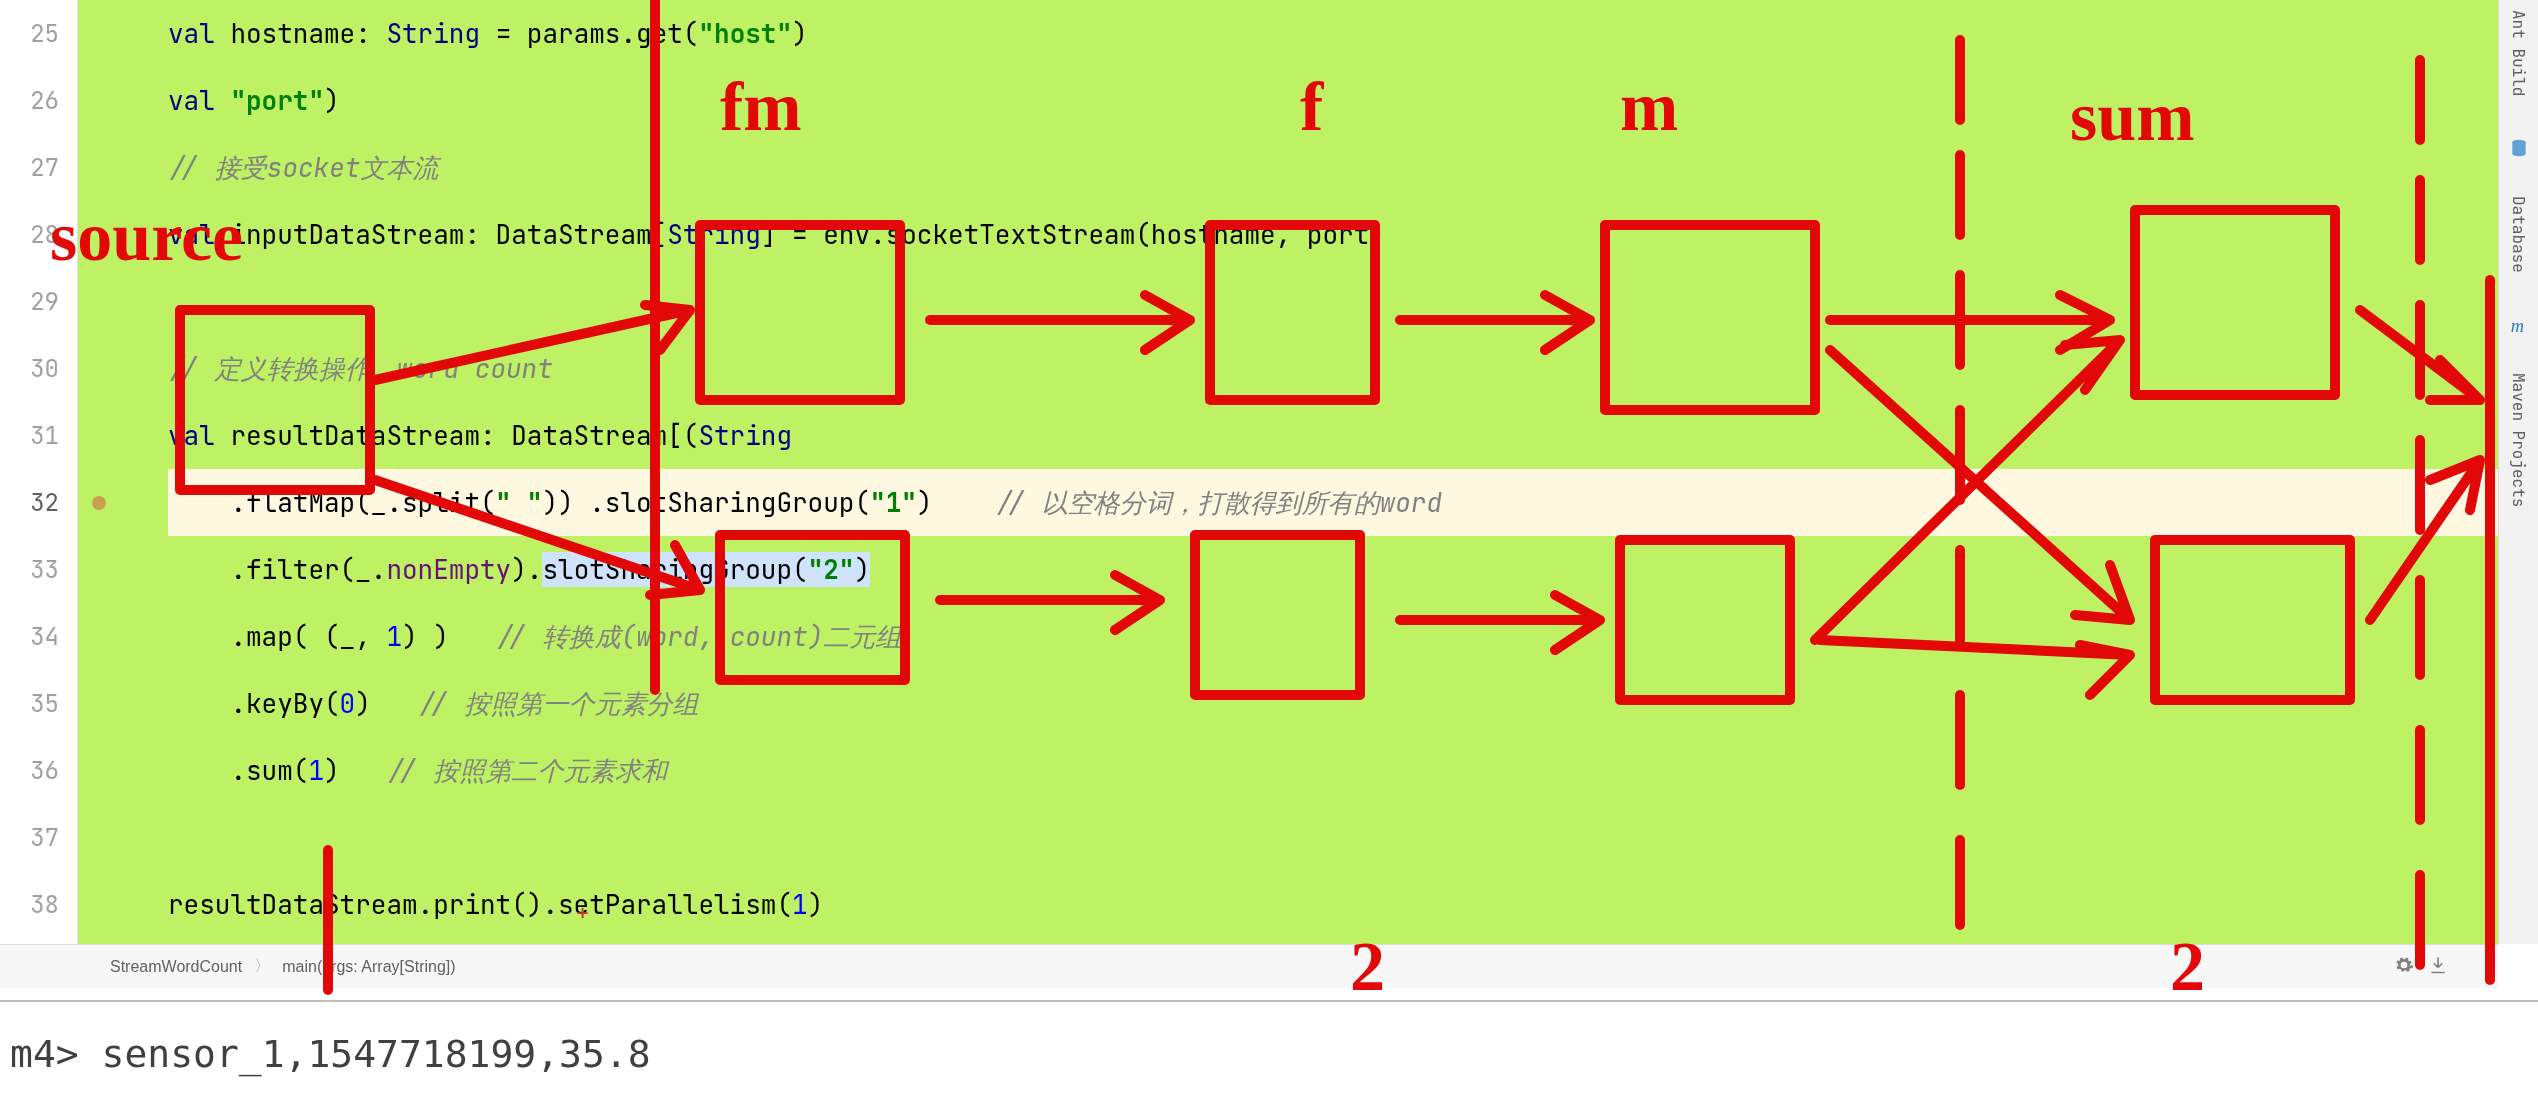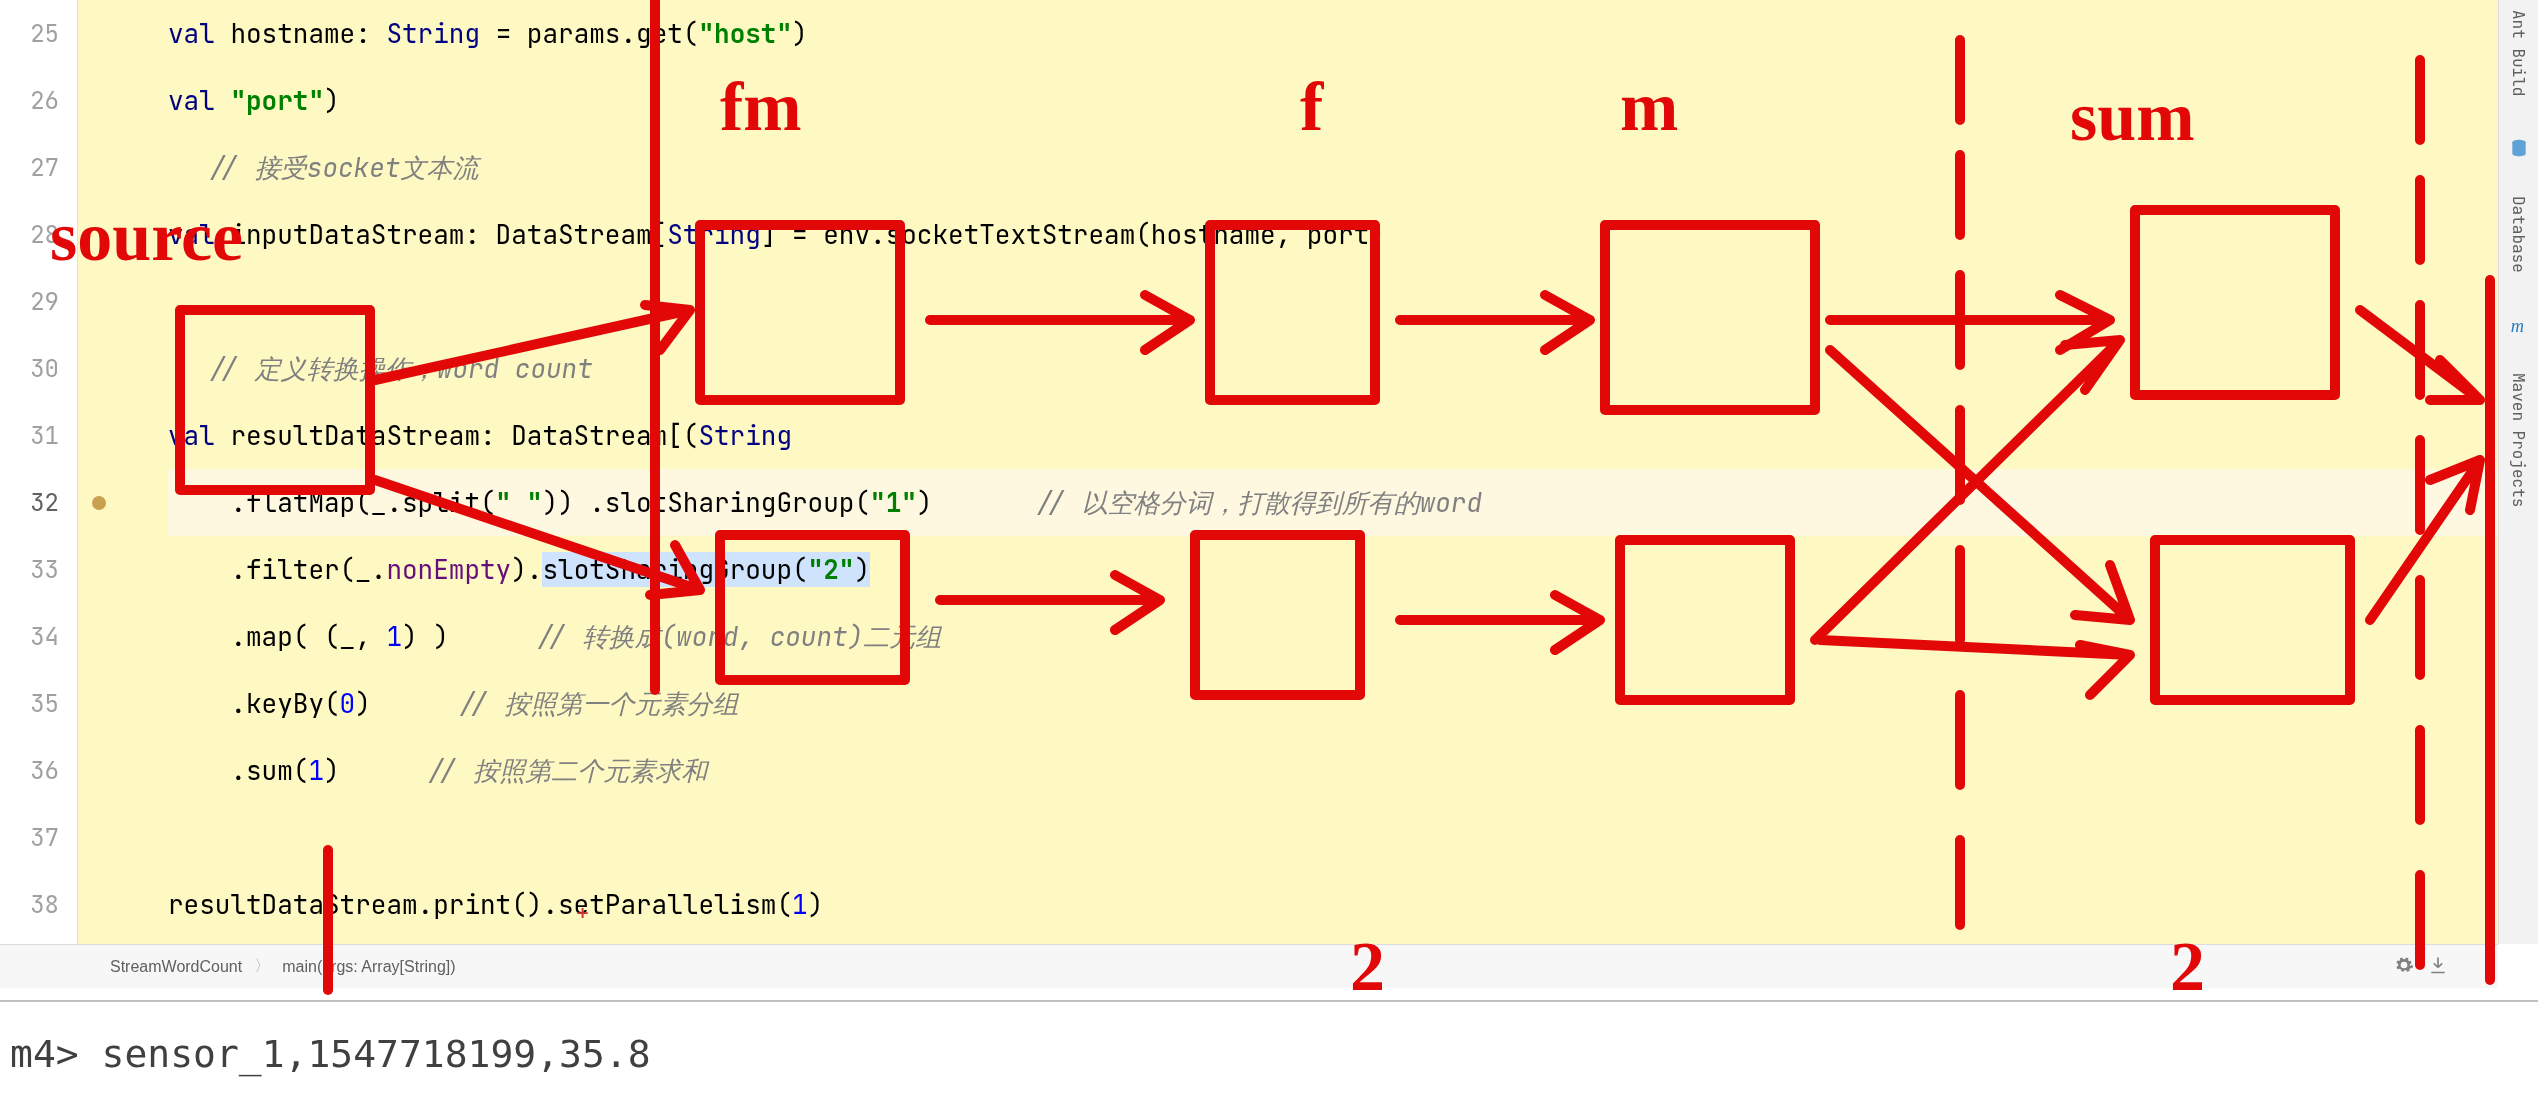--- a/index.html
+++ b/index.html
@@ -8,21 +8,21 @@
       font-size: 22px;
       background: #ffffff;
       position: relative;
       overflow: hidden;
       width: 2538px;
       height: 1116px;
     }
     .editor-wrap {
       display: flex;
       height: 944px;
-      background: #fef9c3;
+      background: #bef264;
     }
     .gutter {
       width: 78px;
       background: #ffffff;
       border-right: 1px solid #e0e0e0;
       padding-top: 0;
     }
     .ln-row {
       height: 67px;
       display: flex;
@@ -51,21 +51,21 @@
       display: flex;
       align-items: center;
       white-space: pre;
       font-size: 26px;
     }
     .code-row.hl { background: #fff8e1; }
     .kw { color: #000080; font-weight: normal; }
     .type { color: #000080; }
     .str { color: #008000; font-weight: bold; }
     .num { color: #0000ff; }
-    .cmt { color: #808080; font-style: italic; margin-left: 40px; }
+    .cmt { color: #808080; font-style: italic; }
     .plain { color: #000000; }
     .ident { color: #660e7a; }
     .sel { background: #cfe3fc; }
     .sidebar-right {
       position: absolute;
       right: 0; top: 0;
       width: 40px; height: 944px;
       background: #f2f2f2;
       border-left: 1px solid #dcdcdc;
       display: flex;

